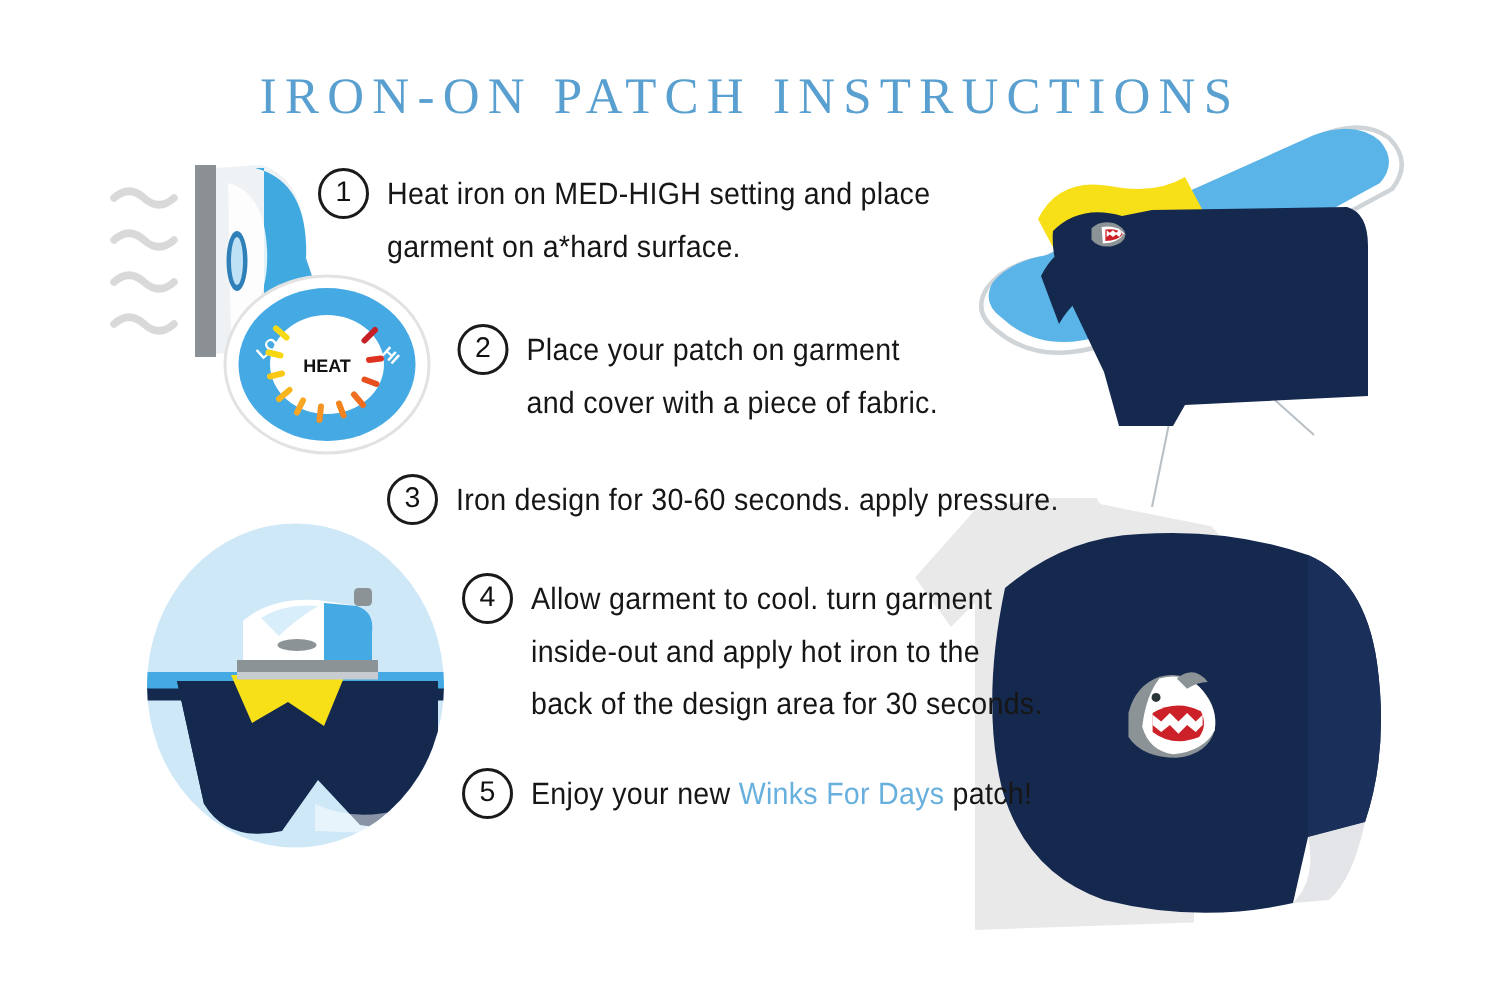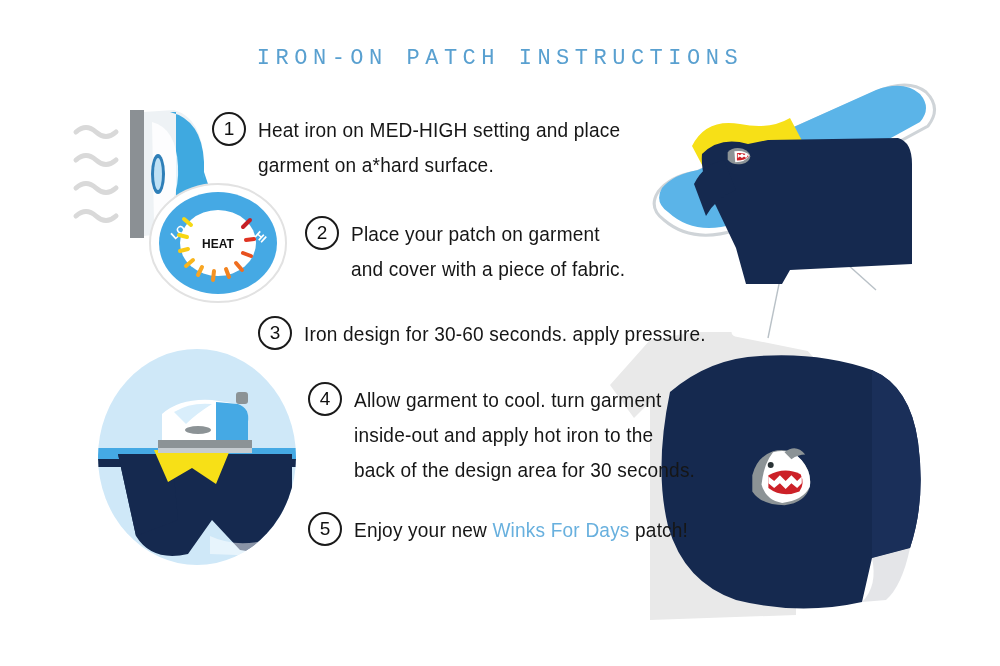--- a/index.html
+++ b/index.html
@@ -15,22 +15,22 @@
     background:#ffffff;
     overflow:hidden;
   }
 
   
   #title{
     position:absolute;
     left:0;top:46px;
     width:1000px;
     text-align:center;
-    font-family:Liberation Mono, monospace;
-    font-size:22px;
+    font-family:Liberation Serif, serif;
+    font-size:34px;
     font-weight:400;
     letter-spacing:5.5px;
     color:#59a0d0;
     white-space:nowrap;
   }
 
   
   .step{
     position:absolute;
     display:flex;

